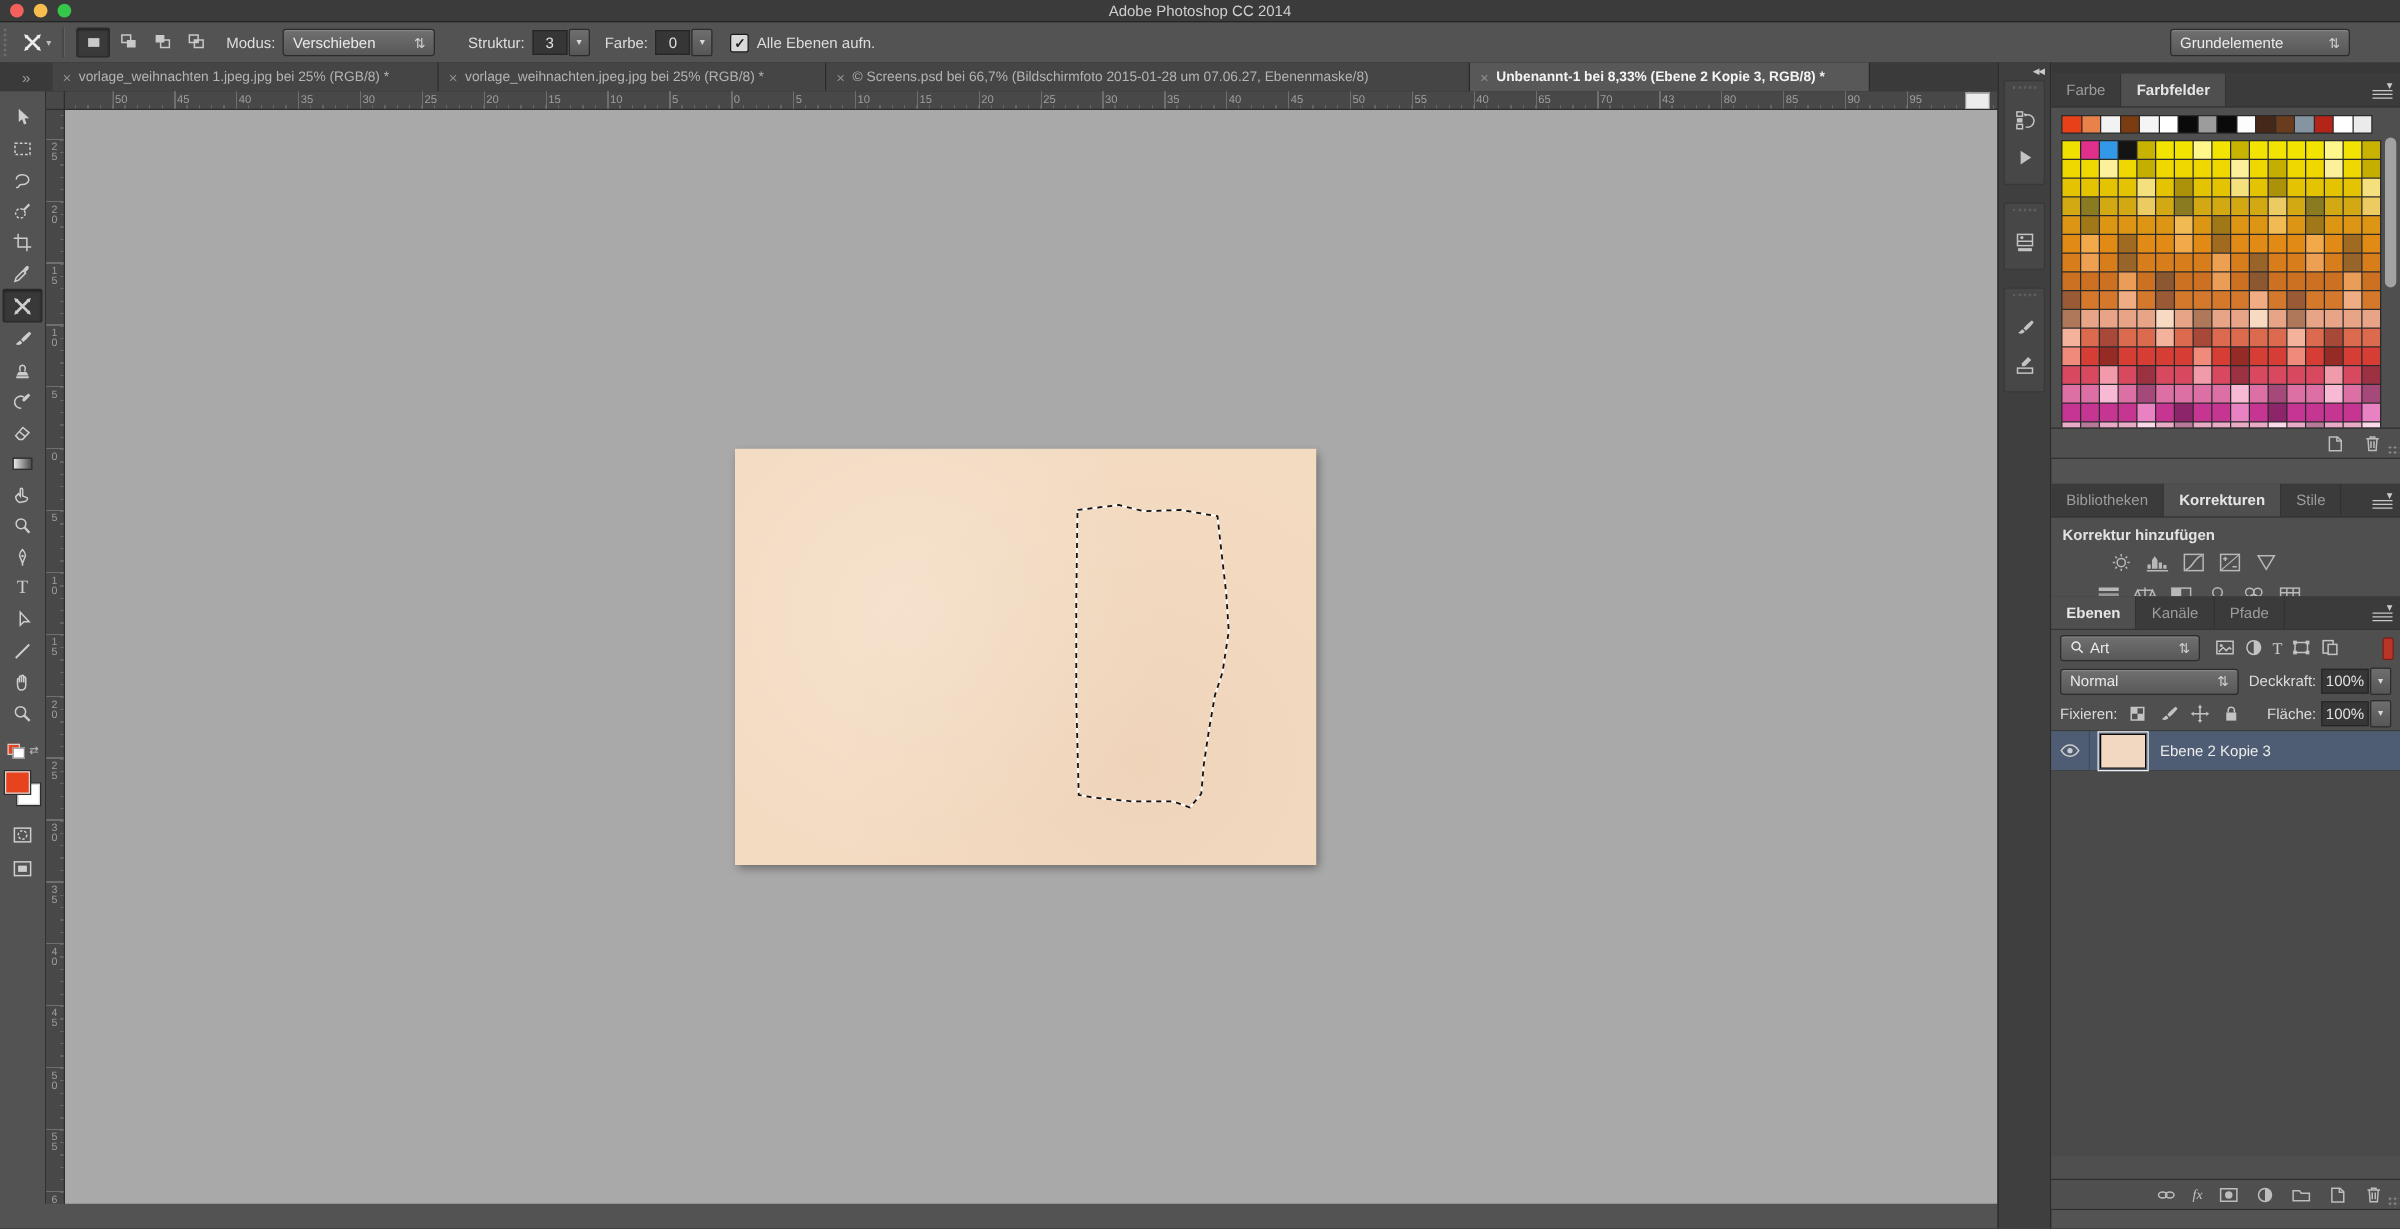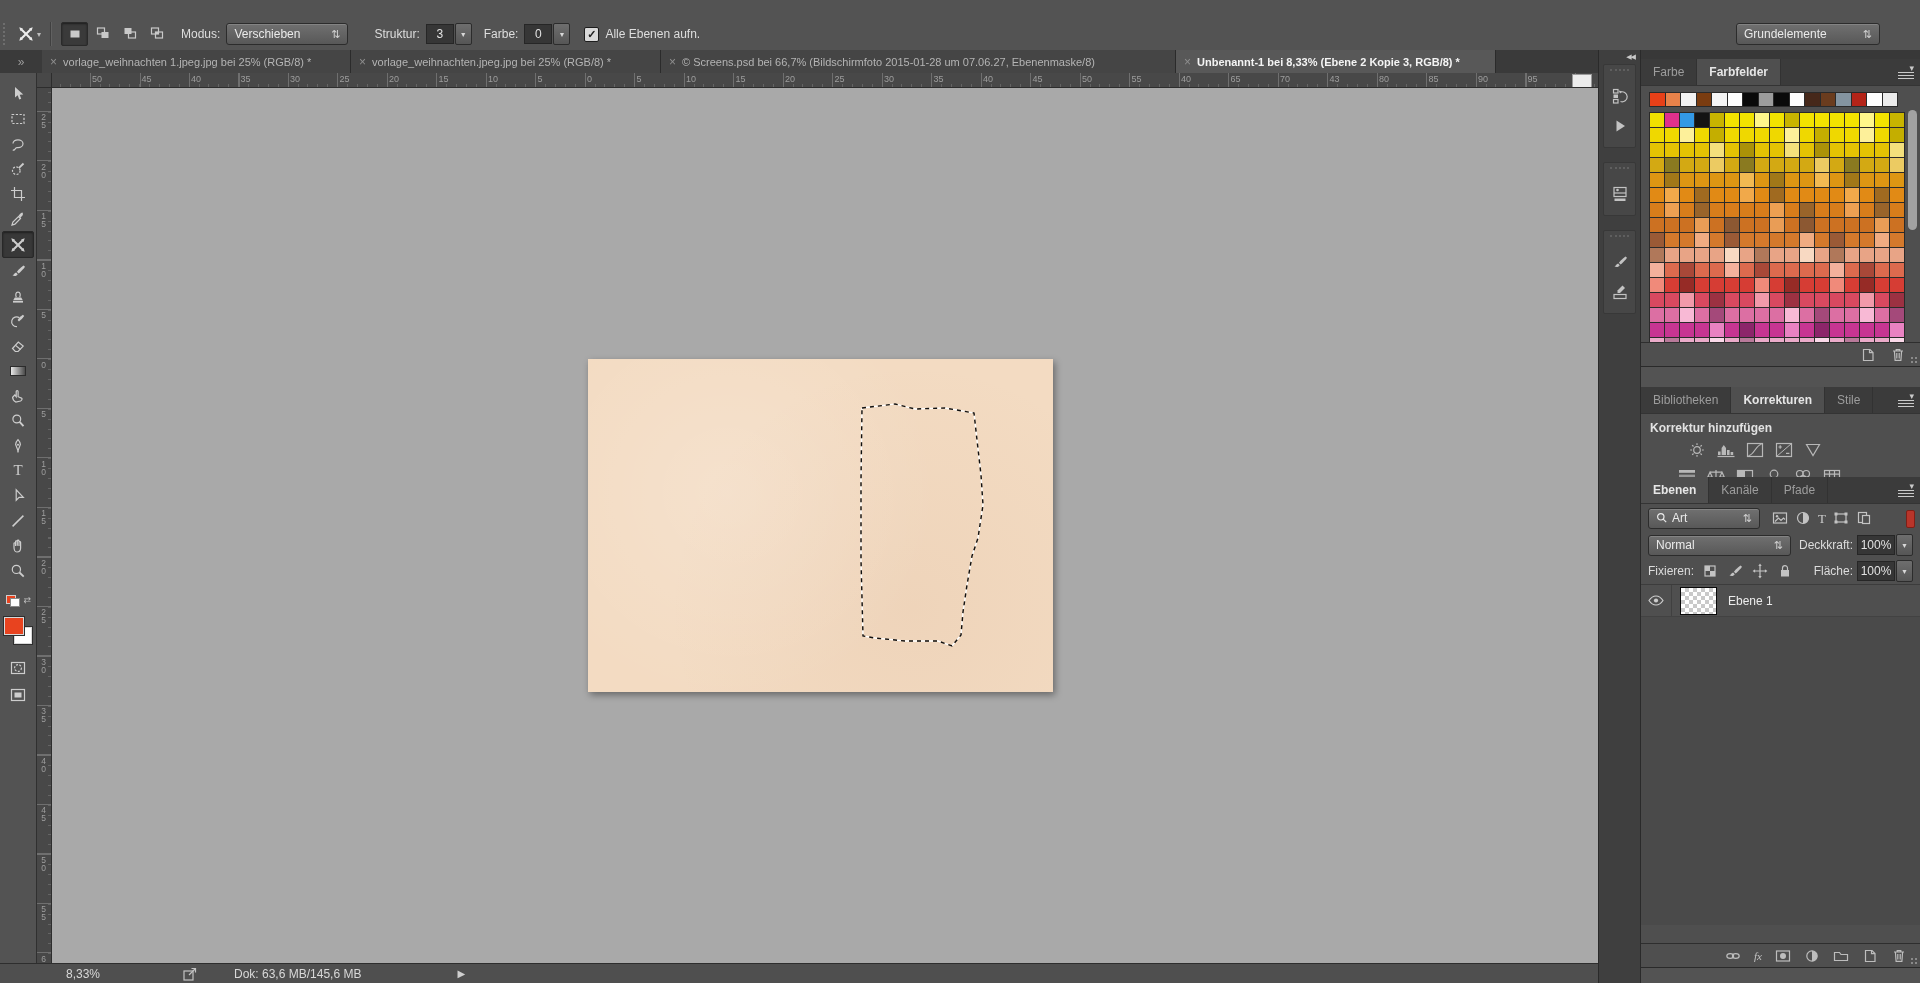--- a/index.html
+++ b/index.html
@@ -134,20 +134,26 @@
       linear-gradient(45deg,#c9c9c9 25%,#ffffff 25%,#ffffff 75%,#c9c9c9 75%);
       background-size:8px 8px;background-position:0 0,4px 4px;background-color:#fff}
   .lname{margin-left:11px;font-size:12px}
   #layers-filler{height:308px;background:#4a4a4a}
 </style>
 </head>
 <body>
 
 <div id="app" class="nosel">
 
+  <div id="menubar">
+    <span class="tl" style="background:#f4605c"></span>
+    <span class="tl" style="background:#f7bd4f"></span>
+    <span class="tl" style="background:#35c84a"></span>
+    <span id="mb-title">Adobe Photoshop CC 2014</span>
+  </div>
 
   <div id="optionsbar">
     <span class="grip-v"></span>
     <span class="toolchip">
       <span class="icn" id="ob-toolicon">
           <svg width="16" height="16" viewBox="0 0 16 16" fill="none" stroke="currentColor" stroke-width="1.2" stroke-linecap="butt">
             <path d="M3.2 3.2 12.8 12.8M12.8 3.2 3.2 12.8" stroke-width="2.1"></path>
             <path fill="currentColor" stroke="none" d="M1.3 1.3l3.6 1.1-2.5 2.5zM14.7 1.3l-1.1 3.6-2.5-2.5zM1.3 14.7l1.1-3.6 2.5 2.5zM14.7 14.7l-3.6-1.1 2.5-2.5z"></path>
           </svg>
         </span>
@@ -1071,31 +1077,31 @@
             </svg>
           </span>
         </span>
       <span style="margin-left:auto">Fläche:</span>
       <span class="numwrap">
         <span class="numbox" style="min-width:36px">100%</span>
         <span class="numbtn">▼</span>
       </span>
     </div>
     <div id="layer-list">
-        <div class="layer-row">
+        <div class="layer-row selected">
           <span class="eye-cell">
             <span class="icn">
               <svg width="16" height="11" viewBox="0 0 16 11" fill="none" stroke="currentColor" stroke-width="1.2" stroke-linecap="butt">
                 <path d="M1 5.5C3.2 2.1 5.6 1 8 1s4.8 1.1 7 4.5C12.8 8.9 10.4 10 8 10S3.2 8.9 1 5.5z"></path>
                 <circle cx="8" cy="5.5" r="2.1" fill="currentColor" stroke="none"></circle>
               </svg>
             </span>
           </span>
-          <span class="lthumb checker"></span>
-          <span class="lname">Ebene 1</span>
+          <span class="lthumb" style="background:#f2d8c0"></span>
+          <span class="lname">Ebene 2 Kopie 3</span>
         </div>
       </div>
     <div id="layers-filler"></div>
     <div class="pfooter" id="layers-footer">
         <span class="icn" style="margin-right:13px">
           <svg width="16" height="16" viewBox="0 0 16 16" fill="none" stroke="currentColor" stroke-width="1.2" stroke-linecap="butt">
             <ellipse cx="5.2" cy="8" rx="3.4" ry="2.4"></ellipse>
             <ellipse cx="10.8" cy="8" rx="3.4" ry="2.4"></ellipse>
           </svg>
         </span>
@@ -1128,25 +1134,14 @@
         <span class="icn" style="margin-right:13px">
           <svg width="16" height="16" viewBox="0 0 16 16" fill="none" stroke="currentColor" stroke-width="1.2" stroke-linecap="butt">
             <path d="M3 4h10M6.2 4V2.6h3.6V4M4.4 4l.7 9.4h5.8l.7-9.4"></path>
             <path d="M6.8 6v5.4M9.2 6v5.4"></path>
           </svg>
         </span>
       <span class="corner-grip"></span>
     </div>
   </div>
 
-  <div id="statusbar">
-    <span id="sb-zoom">8,33%</span>
-    <span class="icn" id="sb-export">
-        <svg width="16" height="16" viewBox="0 0 16 16" fill="none" stroke="currentColor" stroke-width="1.2" stroke-linecap="butt">
-          <rect x="2" y="5" width="9" height="9"></rect>
-          <path d="M7 9l6-6M9.5 2.5h4v4"></path>
-        </svg>
-      </span>
-    <span id="sb-doc">Dok: 63,6 MB/145,6 MB</span>
-    <span id="sb-arrow">▶</span>
-  </div>
 
 </div>
 
 </body></html>

